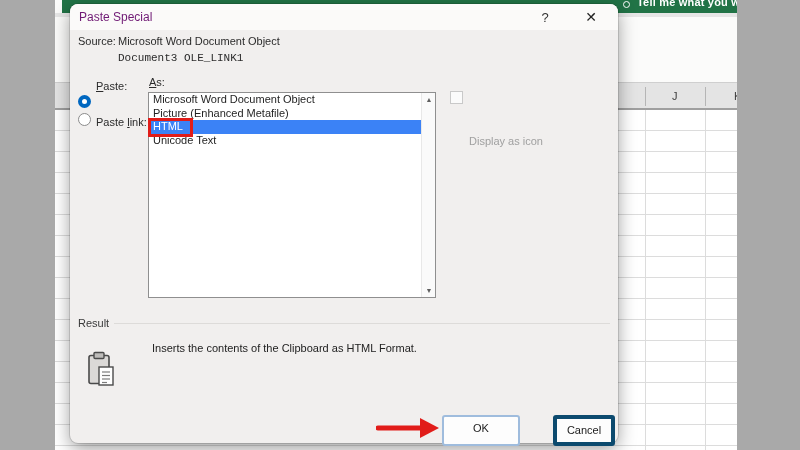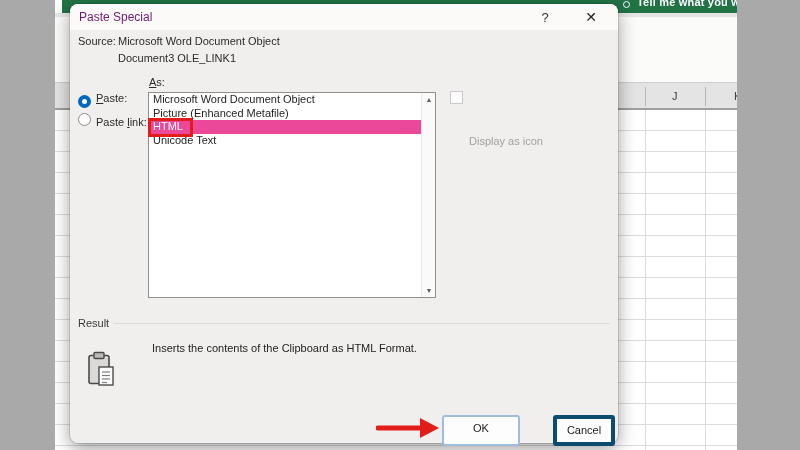--- a/index.html
+++ b/index.html
@@ -25,33 +25,33 @@
   #dialog { left:70px; top:4px; width:548px; height:439px; background:#f1efee; border-radius:8px;
     box-shadow:0 6px 18px rgba(0,0,0,.38), 0 0 0 1px rgba(0,0,0,.12); position:absolute; }
   #dialog-titlebar { left:0; top:0; width:548px; height:26px; background:#fbfaf9; border-radius:8px 8px 0 0; }
   #dialog-title { left:9px; top:6px; font-size:12px; color:#701a75; }
   #help-btn { left:462px; top:3px; width:26px; height:21px; text-align:center; font-size:13px; color:#333; line-height:21px; }
   #close-btn { left:507px; top:3px; width:28px; height:21px; text-align:center; font-size:14px; color:#222; line-height:21px; }
 
   .lbl { font-size:11px; color:#2b2b2b; white-space:nowrap; }
   #source-label { left:8px; top:31px; }
   #source-line1 { left:48px; top:31px; }
-  #source-line2 { left:48px; top:48px; }
+  #source-line2 { left:48px; top:48px;font-family:Liberation Mono, monospace; }
   #as-label { left:79px; top:72px; }
   .u { text-decoration:underline; }
 
   .radio { width:13px; height:13px; border-radius:50%; background:#fff; }
   #radio-paste { left:8px; top:91px; border:4px solid #0067c0; }
   #radio-paste-link { left:8px; top:109px; border:1px solid #8b8b8b; }
-  #radio-paste-label { left:26px; top:88px; }
+  #radio-paste-label { left:26px; top:76px; }
   #radio-paste-link-label { left:26px; top:112px; }
 
   #listbox { left:78px; top:88px; width:288px; height:206px; background:#ffffff; border:1px solid #8f8f8f; overflow:hidden; }
   .list-item { position:relative; font-size:11px; line-height:13.5px; height:13.5px; padding-left:4px; color:#1f1f1f; white-space:nowrap; width:272px; }
-  .list-item.selected { background:#ec4899; color:#ffffff; }
+  .list-item.selected { background:#3b82f6; color:#ffffff; }
   #list-scrollbar { right:0; top:0; width:14px; height:204px; background:#fafafa; border-left:1px solid #e8e8e8; position:absolute; }
   .scroll-arrow { position:absolute; left:0; width:14px; text-align:center; font-size:7px; color:#5f5f5f; }
   #scroll-up { top:3px; }
   #scroll-down { bottom:3px; }
 
   #html-annotation { left:78px; top:114px; width:45px; height:19px; border:3px solid #e11c19; z-index:6; }
 
   #display-icon-checkbox { left:380px; top:87px; width:13px; height:13px; border:1px solid #c9c9c9; background:#fbfbfb; }
   #display-icon-label { left:399px; top:87px; color:#a0a0a0;margin-top:44px; }
 

